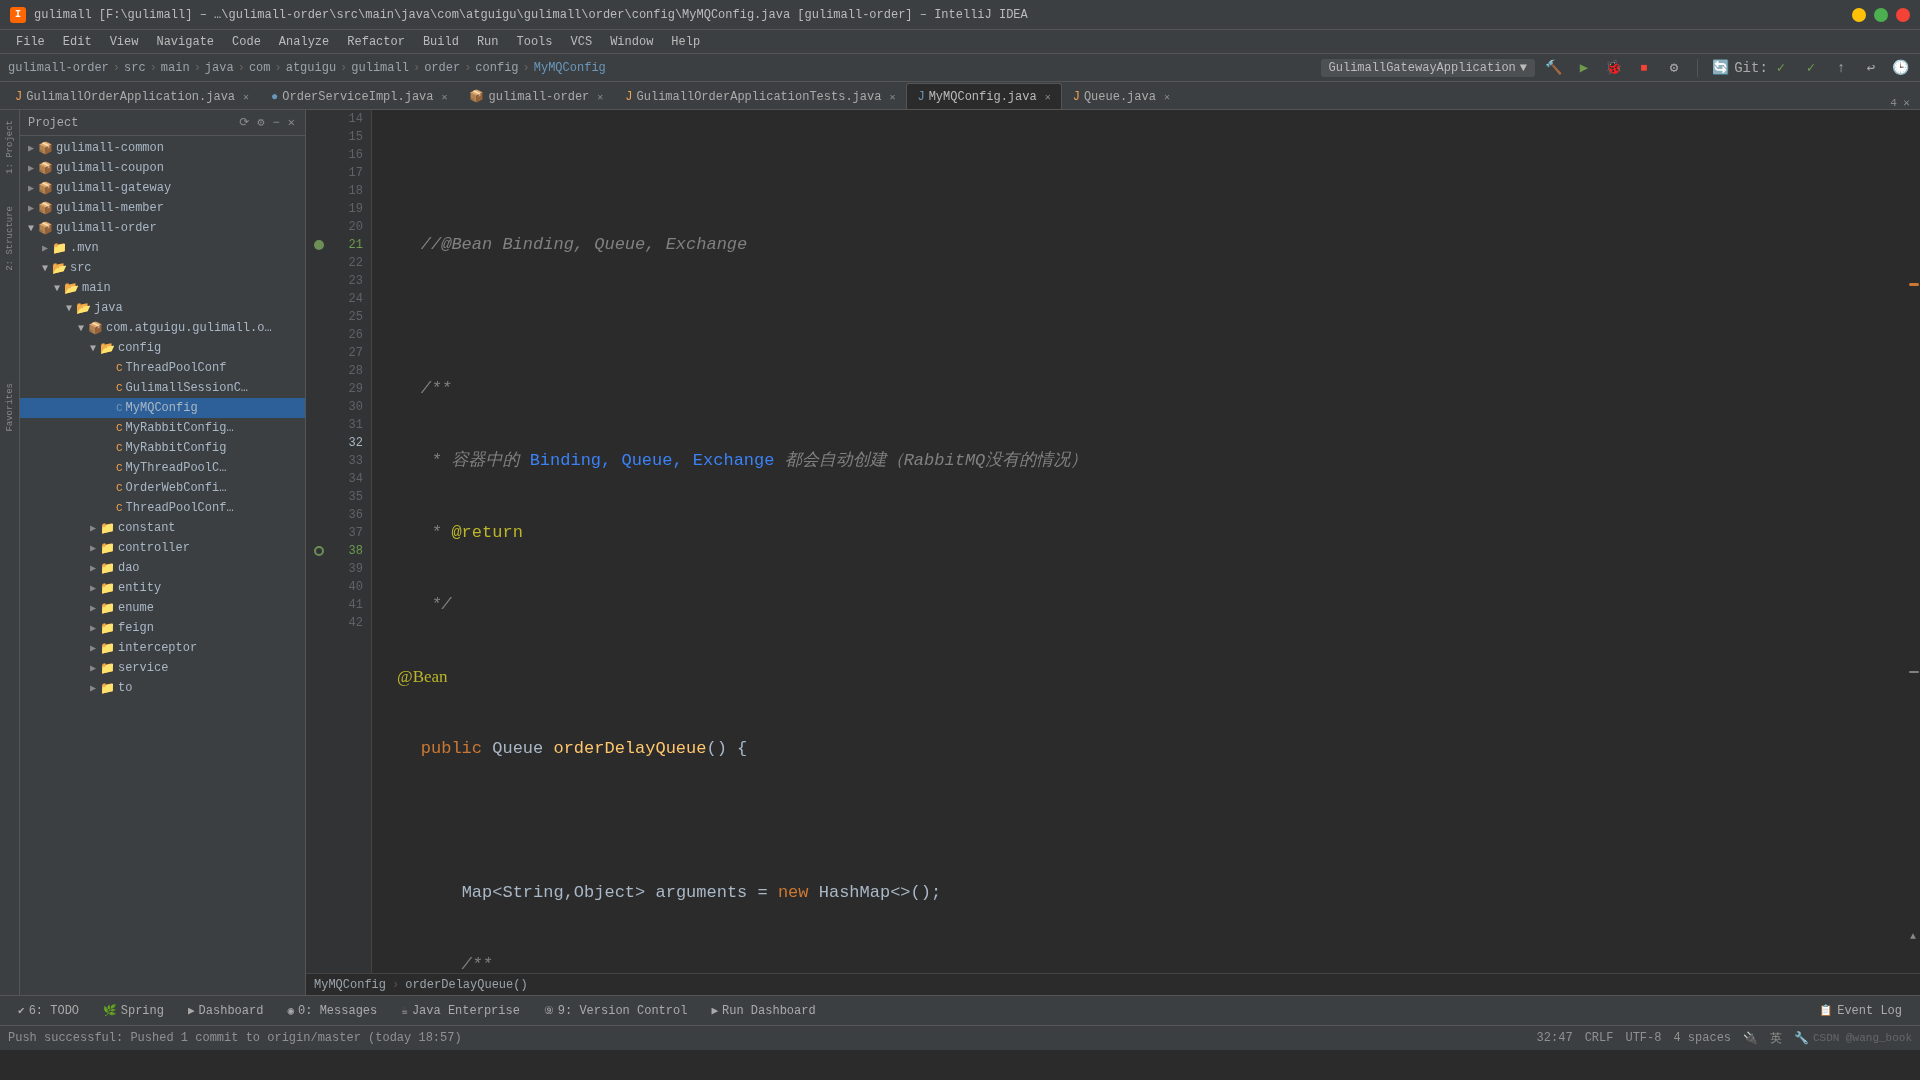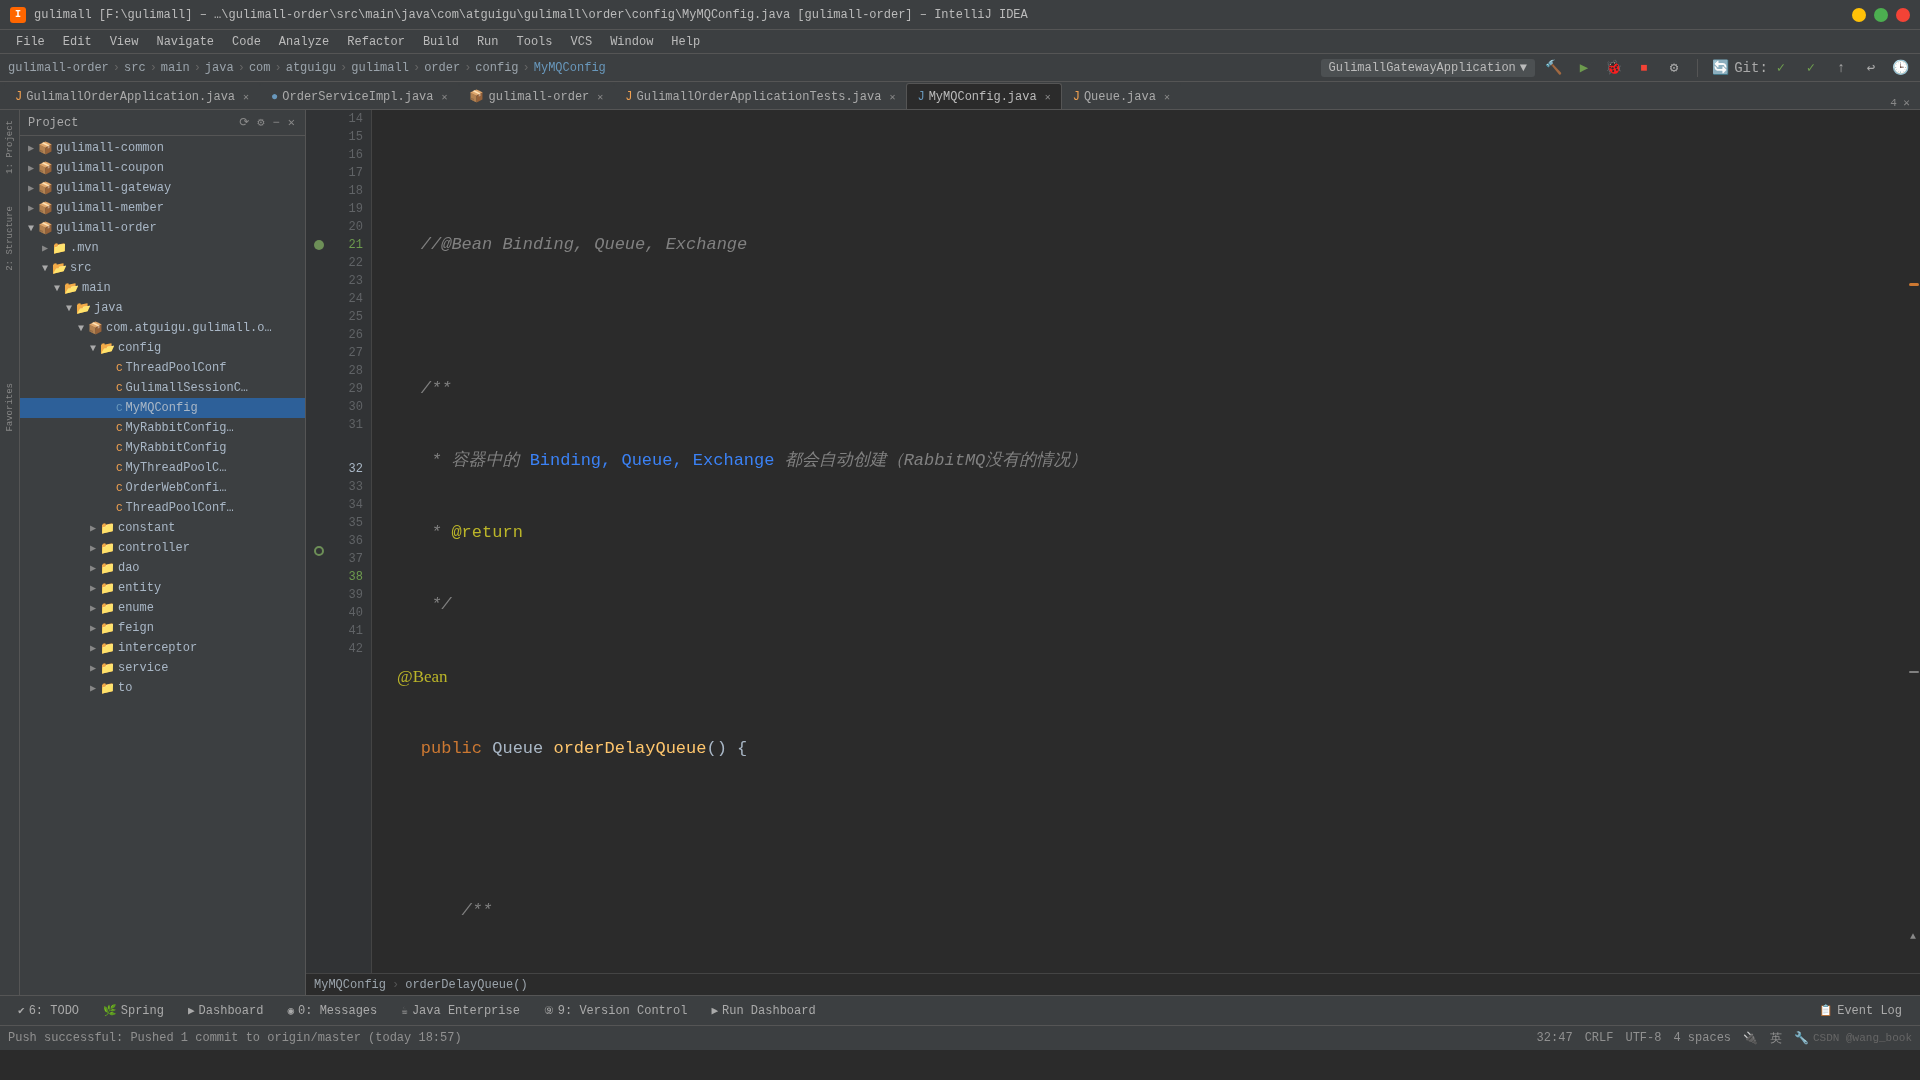--- a/index.html
+++ b/index.html
@@ -645,21 +645,21 @@
           <div>22</div>
           <div>23</div>
           <div>24</div>
           <div>25</div>
           <div>26</div>
           <div>27</div>
           <div>28</div>
           <div>29</div>
           <div>30</div>
           <div>31</div>
-          <div style="color:#a9b7c6;margin-top:26px;">32</div>
+          <div style="color:#a9b7c6;">32</div>
           <div>33</div>
           <div>34</div>
           <div>35</div>
           <div>36</div>
           <div>37</div>
           <div style="color:#6d9b4e;">38</div>
           <div>39</div>
           <div>40</div>
           <div>41</div>
           <div>42</div>
@@ -694,20 +694,23 @@
           <div class="code-line">
             <span style="color:#bbb529;font-family:Liberation Serif, serif;">    @Bean</span>
           </div>
           
           <div class="code-line">
             <span>    <span style="color:#cc7832;">public</span> <span style="color:#a9b7c6;">Queue</span> <span style="color:#ffc66d;">orderDelayQueue</span>() {</span>
           </div>
           
           <div class="code-line">&nbsp;</div>
           
+          <div class="code-line">
+            <span>        <span style="color:#a9b7c6;">Map</span>&lt;<span style="color:#a9b7c6;">String</span>,<span style="color:#a9b7c6;">Object</span>&gt; <span style="color:#a9b7c6;">arguments</span> = <span style="color:#cc7832;">new</span> <span style="color:#a9b7c6;">HashMap</span>&lt;&gt;();</span>
+          </div>
           
           <div class="code-line">
             <span style="color:#808080;font-style:italic;">        /**</span>
           </div>
           
           
           
           
           
           

